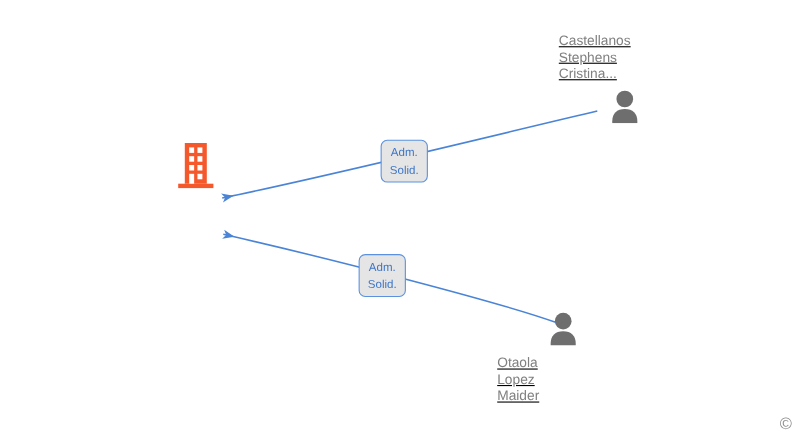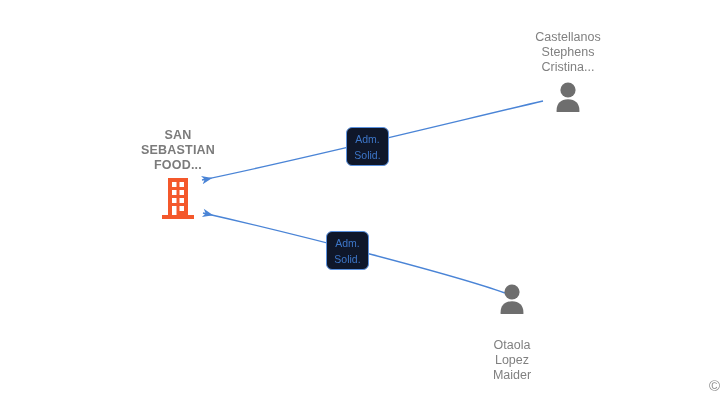--- a/index.html
+++ b/index.html
@@ -22,22 +22,22 @@
     left: 0;
     top: 0;
     width: 728px;
     height: 400px;
     pointer-events: none;
   }
 
   
   .node {
     position: absolute;
-    text-align: center;
     line-height: 1.18;
+    text-decoration: underline;
   }
   #company-node {
     left: 118px;
     top: 128px;
     width: 120px;
   }
   .company-label {
     color: #7b7b7b;
     font-size: 12.5px;
     font-weight: bold;
@@ -67,27 +67,27 @@
     left: 508px;
     top: 30px;
     width: 120px;
   }
   #person-node-0 .person-label { margin-bottom: 7px; }
   #person-node-1 {
     left: 452px;
     top: 283px;
     width: 120px;
   }
-  #person-node-1 .person-label { margin-top: 24px; }
+  #person-node-1 .person-label { margin-top: 9px; }
 
   
   .edge-label {
     position: absolute;
     box-sizing: border-box;
-    background: #0f172a;
+    background: #e5e5e5;
     border: 1px solid #5b92e0;
     border-radius: 6px;
     color: #3d76c8;
     font-size: 10.5px;
     line-height: 1.5;
     text-align: center;
     padding: 4px 2px 3px 2px;
     white-space: pre-line;
     width: 43px;
     z-index: 3;
@@ -133,23 +133,20 @@
         <path d="M7.6,0.2 L0,3.2 L7.6,6.2 L5.6,3.2 Z" fill="#4a84d6"></path>
       </marker>
     </defs>
 
     <path d="M 543,101 C 470,118 300,160 202,180" fill="none" stroke="#4a84d6" stroke-width="1.4" marker-end="url(#arrowhead)"></path>
 
     <path d="M 505,293 C 455,275 300,235 203,213" fill="none" stroke="#4a84d6" stroke-width="1.4" marker-end="url(#arrowhead)"></path>
   </svg>
 
   <div class="node" id="company-node">
-    <div class="company-label">SAN
-SEBASTIAN
-FOOD...</div>
     <div class="company-icon-wrap">
       <svg class="building-icon" width="34" height="44" viewBox="0 0 34 44" aria-hidden="true">
 
         <rect x="7" y="2" width="20" height="37" fill="#f4582b"></rect>
 
         <rect x="1" y="39" width="32" height="4" fill="#f4582b"></rect>
 
         <rect x="11" y="6" width="4.5" height="5" fill="#ffffff"></rect>
         <rect x="18.5" y="6" width="4.5" height="5" fill="#ffffff"></rect>
         <rect x="11" y="14" width="4.5" height="5" fill="#ffffff"></rect>

